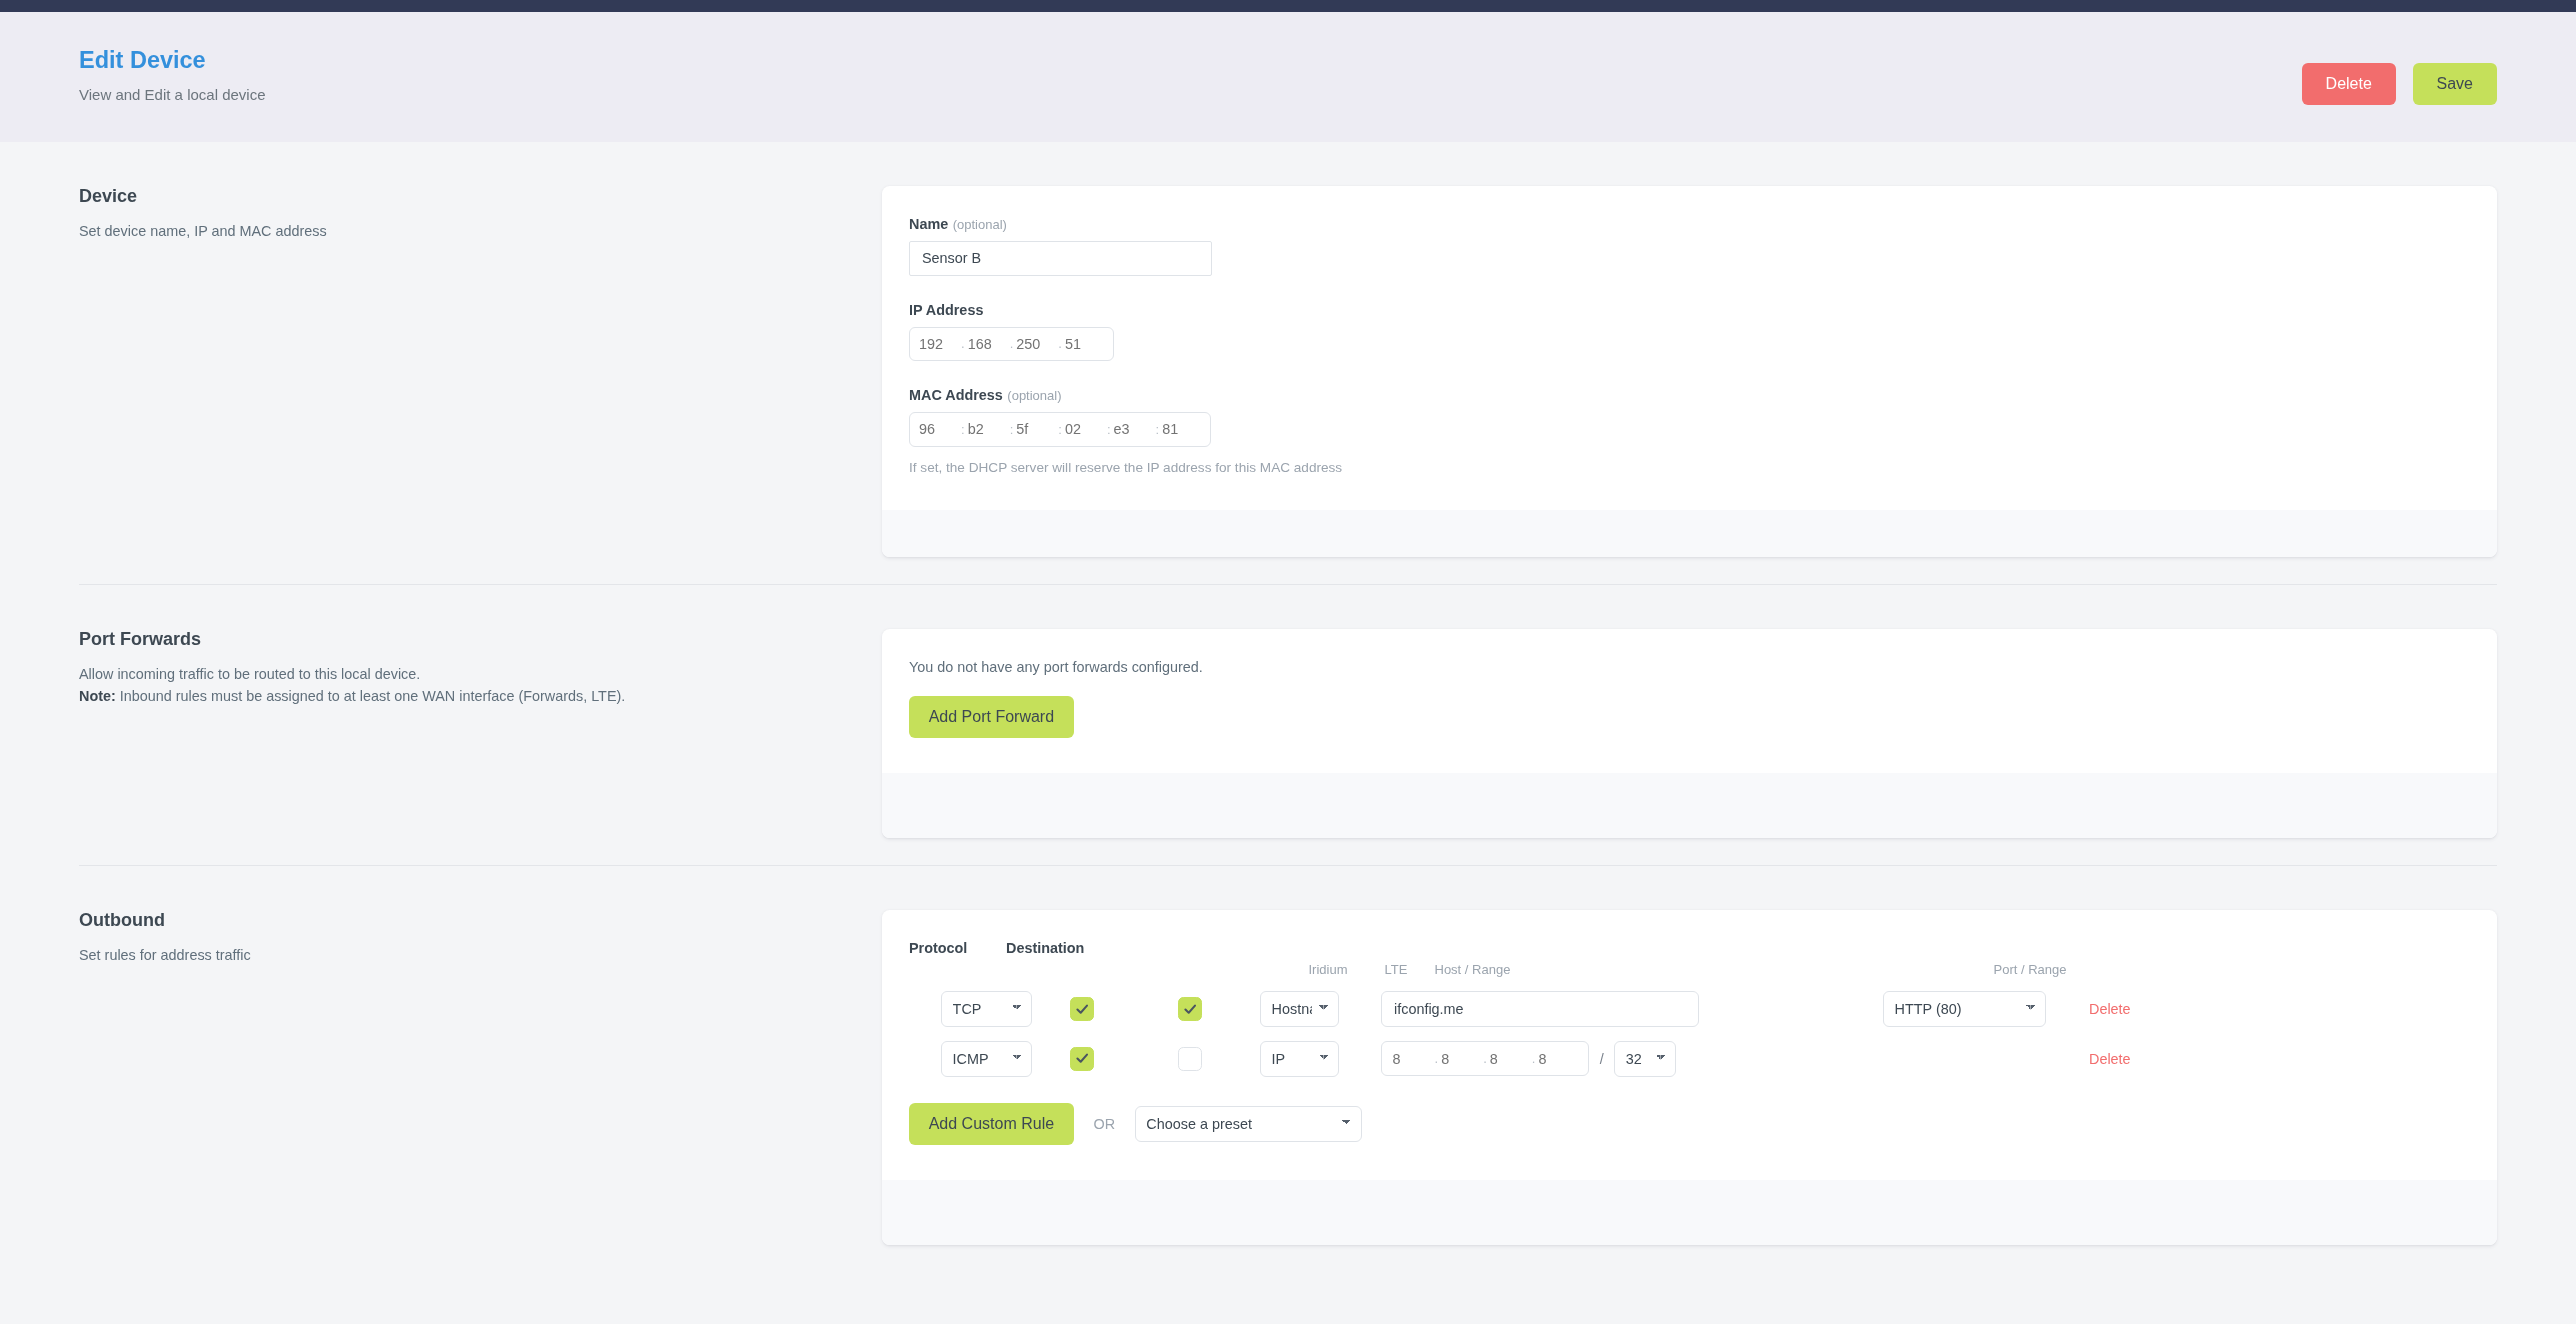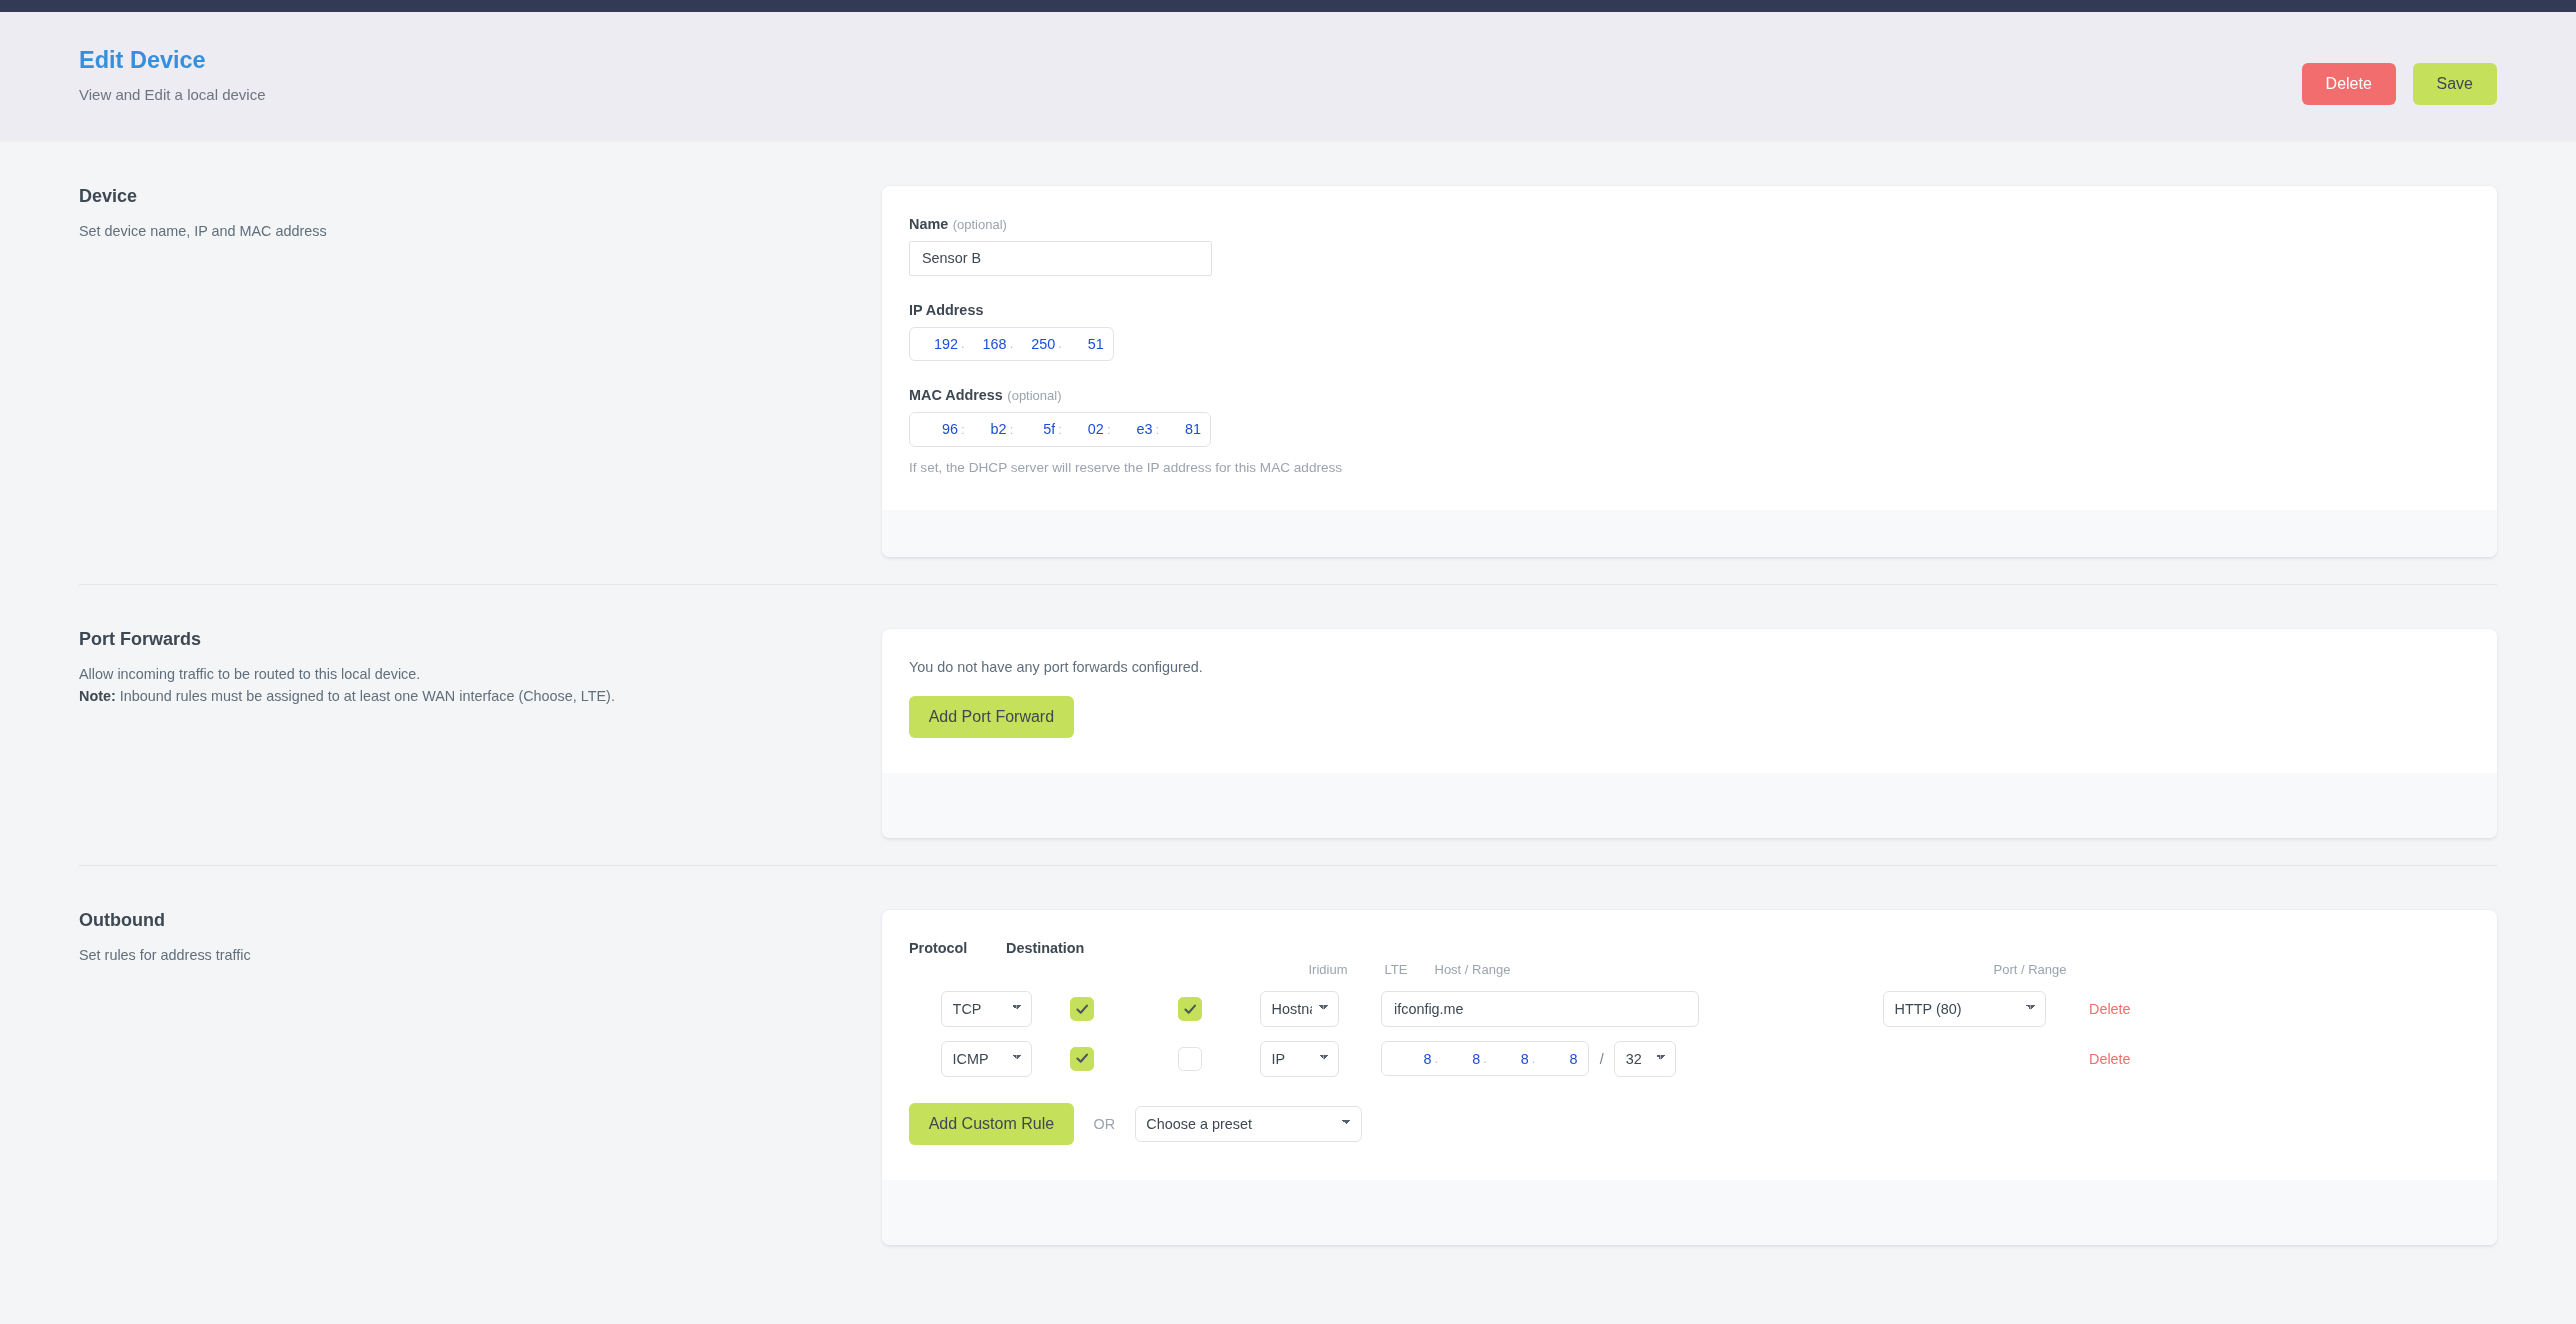--- a/index.html
+++ b/index.html
@@ -167,23 +167,23 @@
     border-radius: 6px;
     display: inline-flex;
     align-items: center;
     padding: 6.8px 9px;
     background: #fff;
   }
   .seg {
     width: 39px;
     border: none;
     outline: none;
-    text-align: right;
-    font-size: 14.4px;
-    color: #1d4ed8;
+    text-align: left;
+    font-size: 14.4px;
+    color: #737373;
     font-family: "Liberation Sans", sans-serif;
     background: transparent;
     padding: 1.5px 0;
   }
   .sep {
     color: #b8bfc7;
     font-size: 13px;
     padding: 0 3px;
     user-select: none;
   }
@@ -384,21 +384,21 @@
     </div>
   </div>
 
   <div class="section-divider"></div>
 
   <div class="section">
     <div class="section-info">
       <h2 class="section-title">Port Forwards</h2>
       <p class="section-desc">
         <span>Allow incoming traffic to be routed to this local device.</span><br>
-        <b>Note:</b><span> Inbound rules must be assigned to at least one WAN interface (Choose, LTE).</span>
+        <b>Note:</b><span> Inbound rules must be assigned to at least one WAN interface (Forwards, LTE).</span>
       </p>
     </div>
     <div class="card">
       <div class="card-body">
         <p class="empty-text">You do not have any port forwards configured.</p>
         <button class="btn-lime">Add Port Forward</button>
       </div>
       <div class="card-footer tall"></div>
     </div>
   </div>

